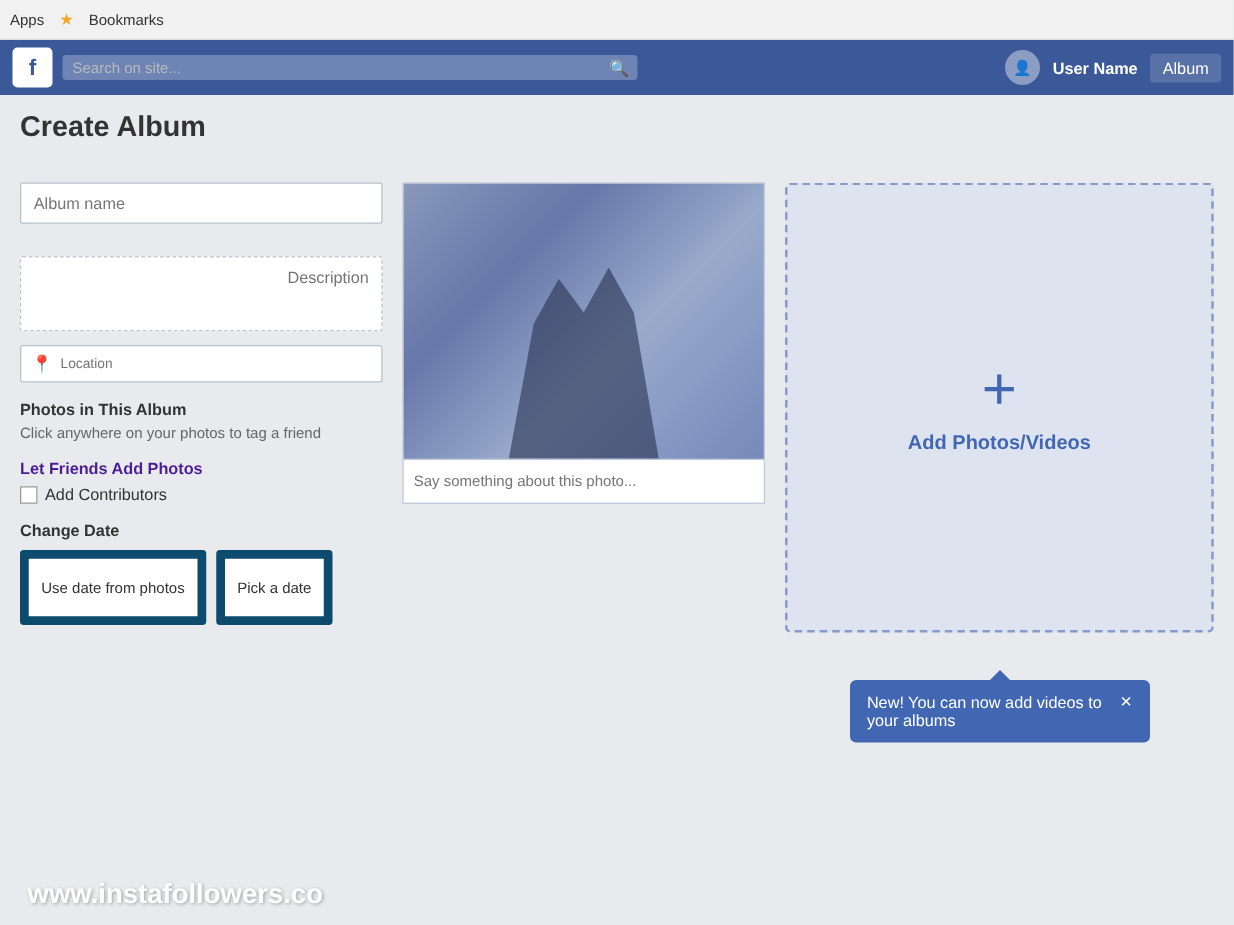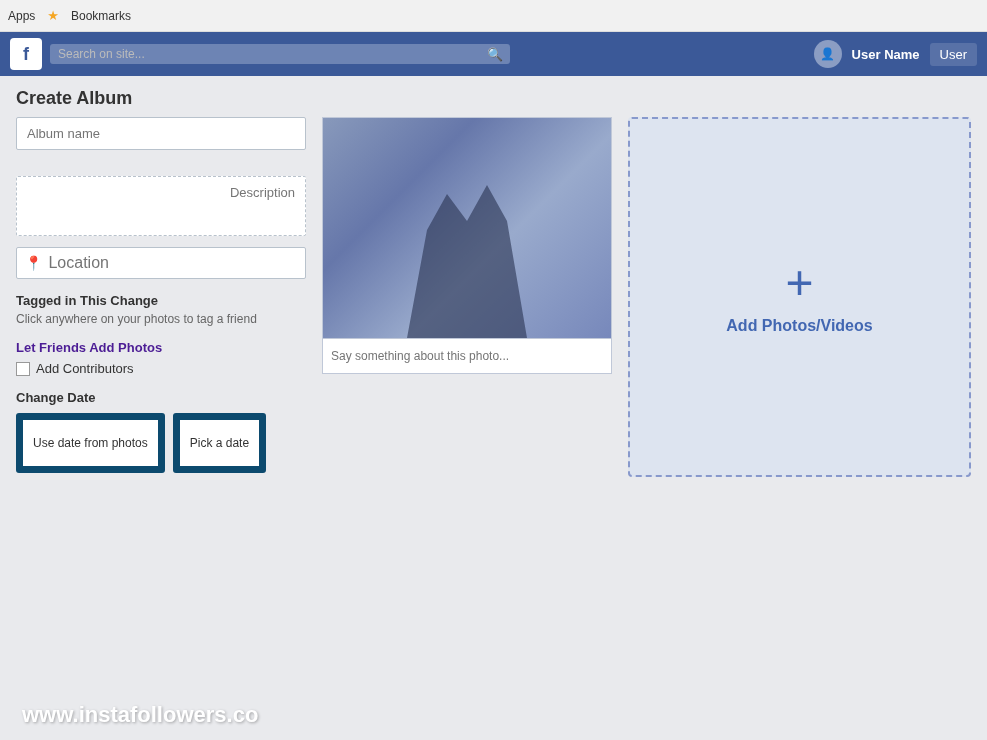--- a/index.html
+++ b/index.html
@@ -104,24 +104,24 @@
     }
 
     
     .page-content {
       background: #e9eaed;
       padding: 12px 16px;
       min-height: calc(740px - 66px);
     }
 
     .page-title {
-      font-size: 18px;
-      font-weight: bold;
-      color: #333;
-      margin-bottom: 8px;
+      font-size: 23px;
+      font-weight: bold;
+      color: #333;
+      margin-bottom: 31px;
     }
 
     .album-layout {
       display: flex;
       gap: 16px;
       align-items: flex-start;
     }
 
     
     .left-panel {
@@ -164,21 +164,21 @@
       border-radius: 2px;
       background: #fff;
       padding: 6px 8px;
       gap: 6px;
       margin-bottom: 14px;
     }
     .location-pin { color: #999; font-size: 14px; }
     .location-input {
       border: none;
       outline: none;
-      font-size: 16px;
+      font-size: 11px;
       color: #14532d;
       width: 100%;
       background: transparent;
     }
 
     .section-label {
       font-weight: bold;
       color: #333;
       font-size: 13px;
       margin-bottom: 4px;
@@ -377,39 +377,39 @@
   </div>
   <div class="search-bar">
     <input type="text" placeholder="Search on site..." style="">
     <span class="search-icon">🔍</span>
   </div>
   <div class="nav-right">
     <div class="nav-avatar">
       <span>👤</span>
     </div>
     <span class="nav-username">User Name</span>
-    <span class="nav-home">User</span>
+    <span class="nav-home">Album</span>
   </div>
 </div>
 
 <div class="page-content">
   <div class="page-title">Create Album</div>
 
   <div class="album-layout">
 
     <div class="left-panel">
       <input type="text" class="album-name-input" placeholder="Album name" style="">
       <textarea class="description-area" placeholder="Description" style=""></textarea>
 
       <div class="location-input-wrapper">
         <span class="location-pin">📍</span>
         <input type="text" class="location-input" placeholder="Location" style="">
       </div>
 
-      <div class="section-label">Tagged in This Change</div>
+      <div class="section-label">Photos in This Album</div>
       <div class="tag-hint">Click anywhere on your photos to tag a friend</div>
 
       <div class="let-friends-label">Let Friends Add Photos</div>
       <div class="contributors-row">
         <div class="contributors-checkbox"></div>
         <span class="contributors-label">Add Contributors</span>
       </div>
 
       <div class="change-date-label">Change Date</div>
       <div class="date-buttons">
@@ -422,18 +422,23 @@
       <div class="photo-container">
         <div class="photo-image"></div>
         <input type="text" class="photo-caption" placeholder="Say something about this photo..." style="">
       </div>
     </div>
 
     <div class="add-panel">
       <span class="add-plus">+</span>
       <span class="add-label">Add Photos/Videos</span>
 
+      <div class="tooltip-bubble">
+        <div class="tooltip-arrow"></div>
+        <span>New! You can now add videos to your albums</span>
+        <span class="tooltip-close">×</span>
+      </div>
     </div>
 
   </div>
 </div>
 
 <div class="watermark">www.instafollowers.co</div>
 
 </body></html>

